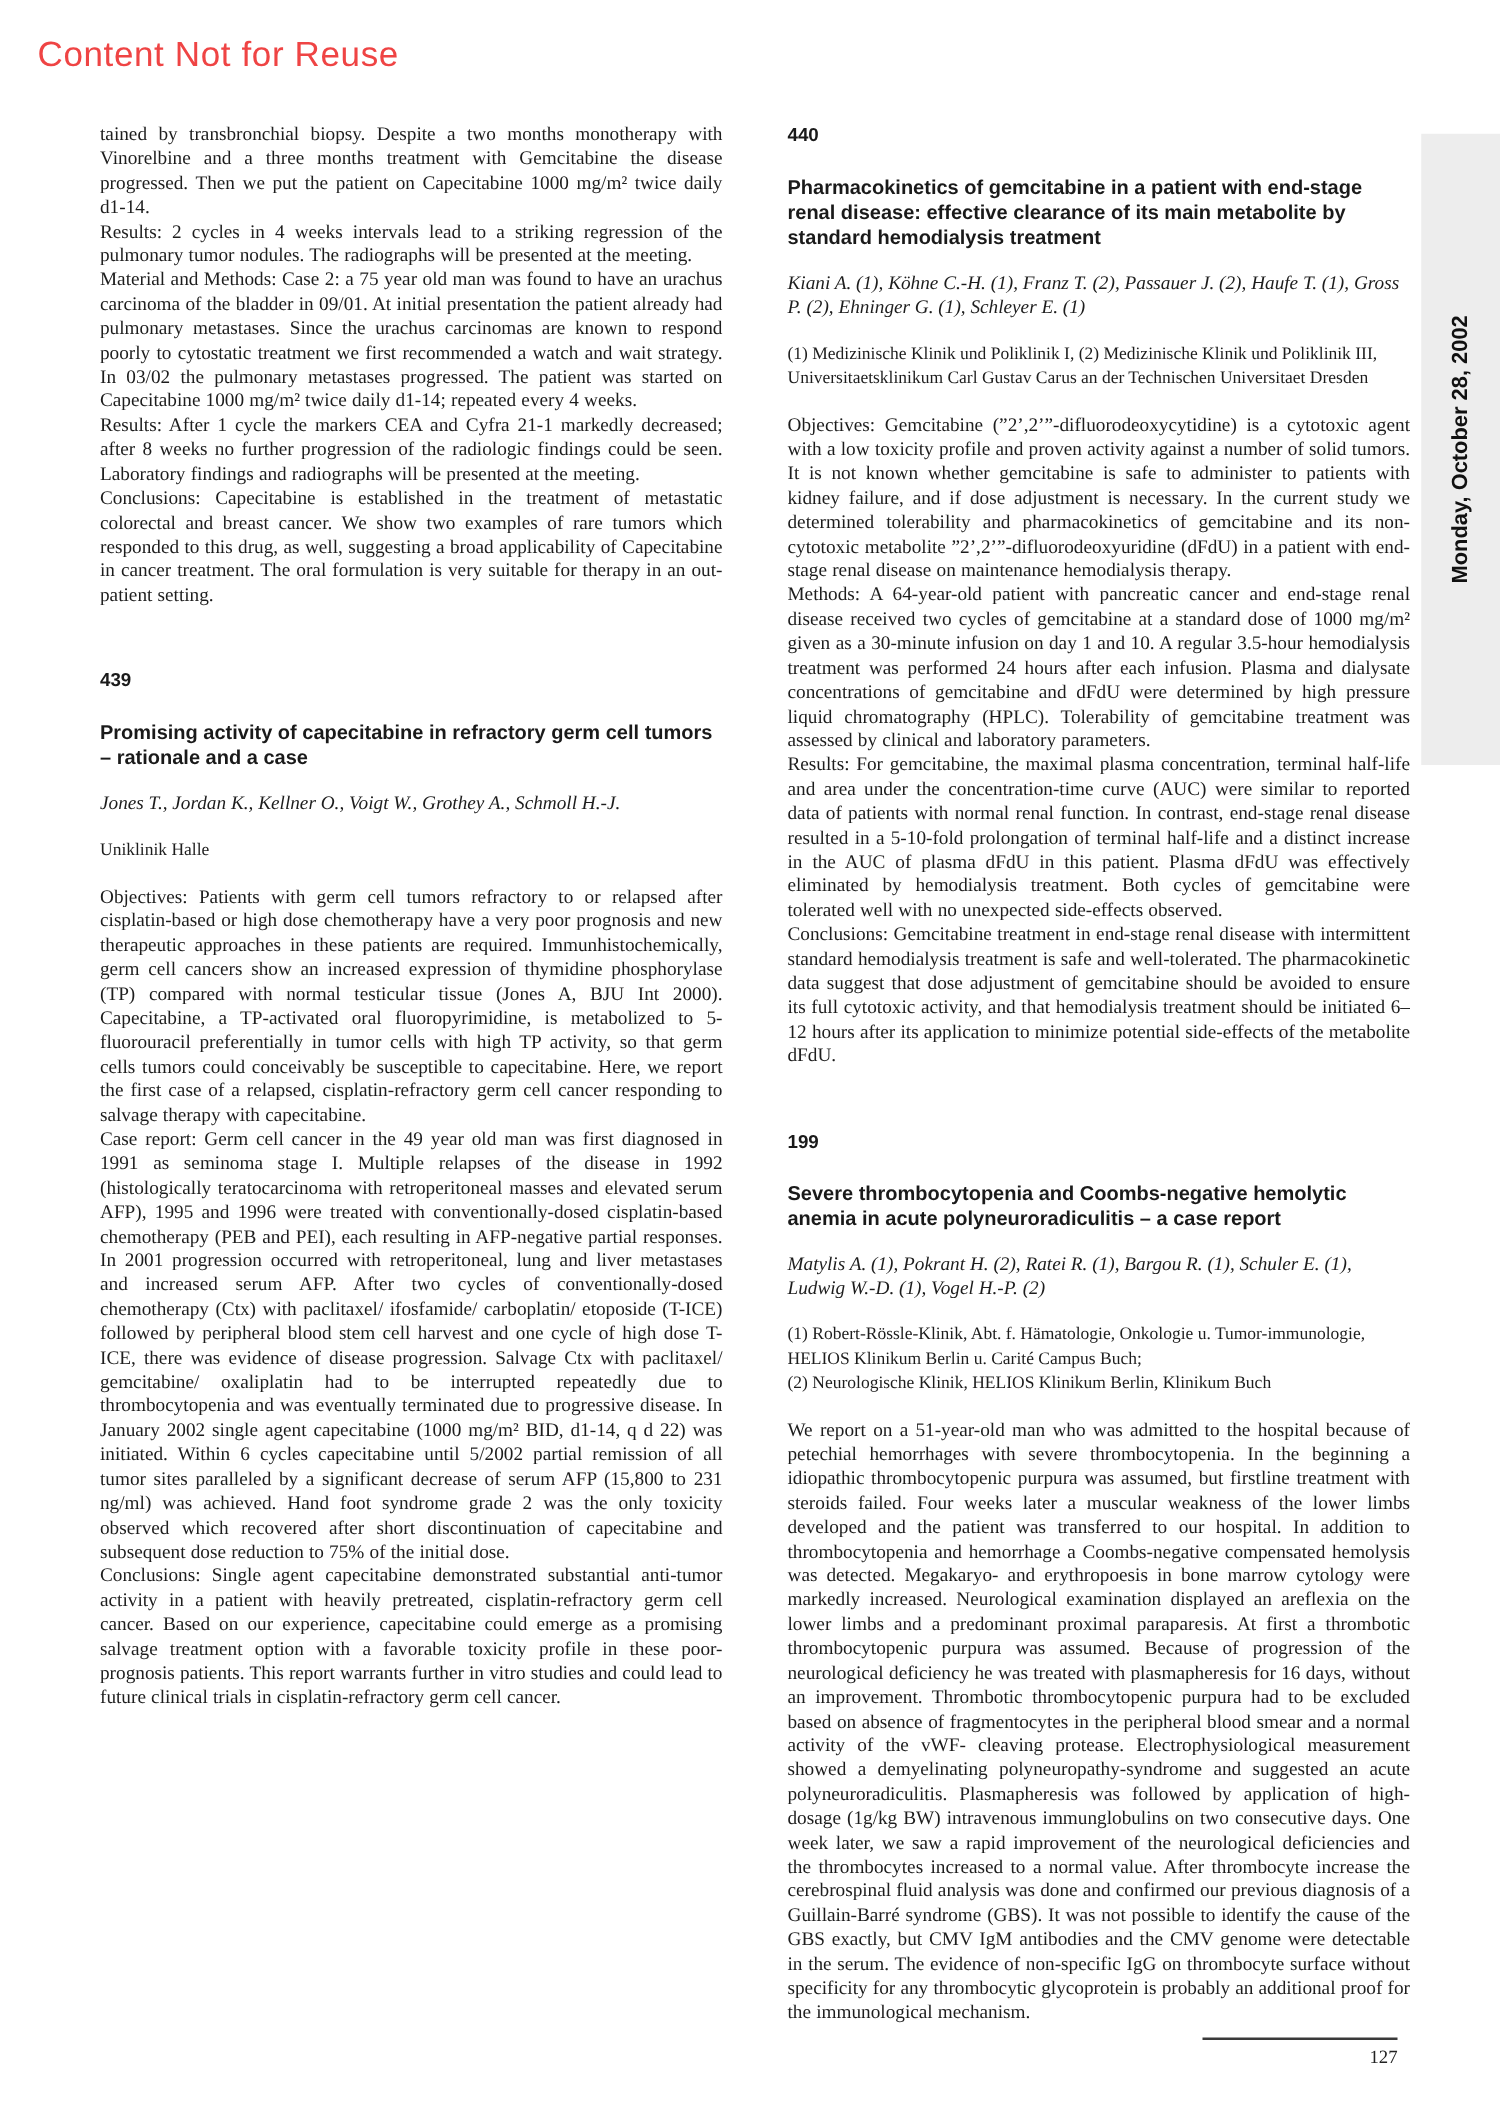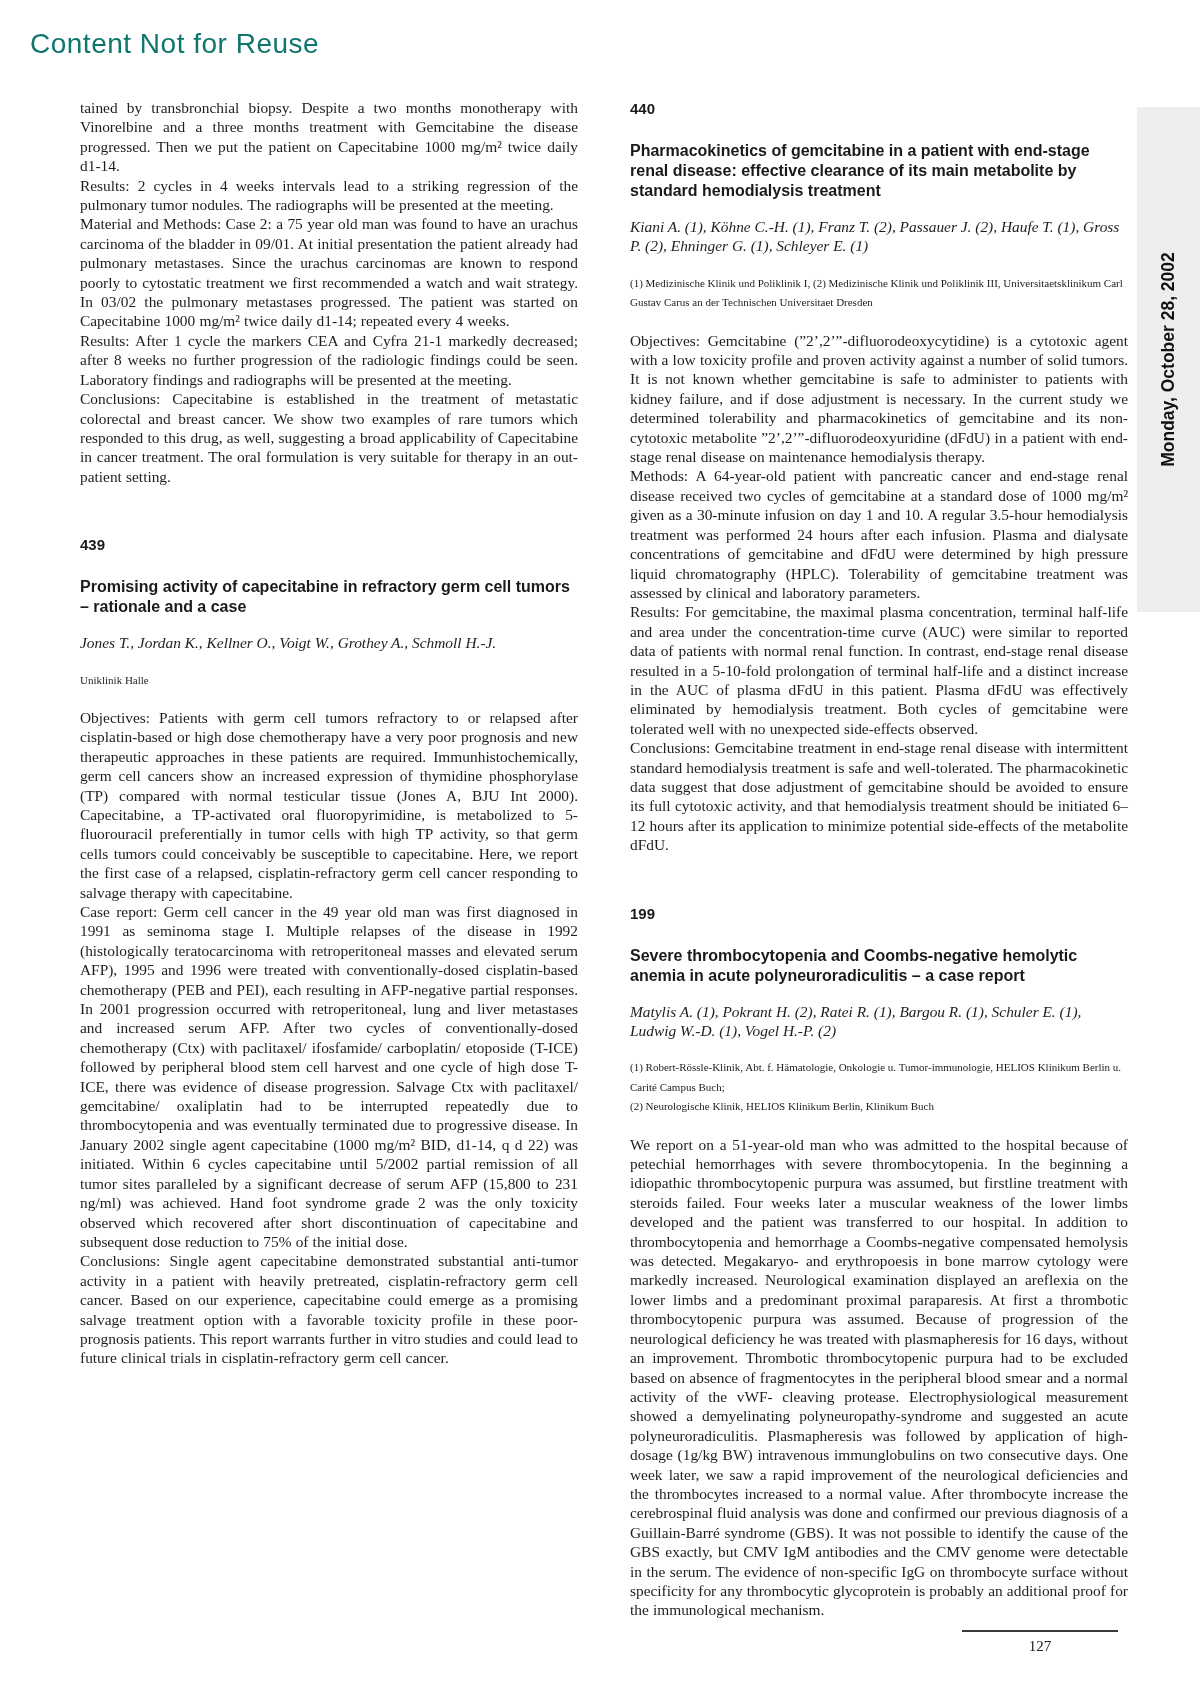--- a/index.html
+++ b/index.html
@@ -12,21 +12,21 @@
     color: #1d1d1d;
     overflow: hidden;
   }
   .watermark {
     position: absolute;
     left: 30px;
     top: 28px;
     font-family: "Liberation Sans", sans-serif;
     font-size: 28px;
     font-weight: 400;
-    color: #0f766e;
+    color: #ef4444;
     letter-spacing: 0.5px;
   }
   .col {
     position: absolute;
     top: 98px;
     width: 498px;
   }
   .col-left  { left: 80px;  }
   .col-right { left: 630px; }
   .body-p {
@@ -53,21 +53,21 @@
     color: #1a1a1a;
     margin: 0 0 16px 0;
   }
   .abs-authors {
     font-style: italic;
     font-size: 15.4px;
     line-height: 19.4px;
     margin: 0 0 18px 0;
   }
   .abs-affil {
-    font-size: 11px;
+    font-size: 14px;
     line-height: 19.4px;
     margin: 0 0 18px 0;
   }
   .abs-affil.tight { margin-bottom: 0; }
   .sidebar {
     position: absolute;
     left: 1137px;
     top: 107px;
     width: 63px;
     height: 505px;
@@ -85,21 +85,21 @@
     color: #111111;
   }
   .footer {
     position: absolute;
     left: 962px;
     top: 1630px;
     width: 156px;
   }
   .footer-rule { height: 2px; background: #3a3a3a; }
   .page-number {
-    text-align: center;
+    text-align: right;
     font-size: 15px;
     margin-top: 6px;
     color: #222222;
   }
 </style>
 </head>
 <body>
 
 <div class="page">
 

